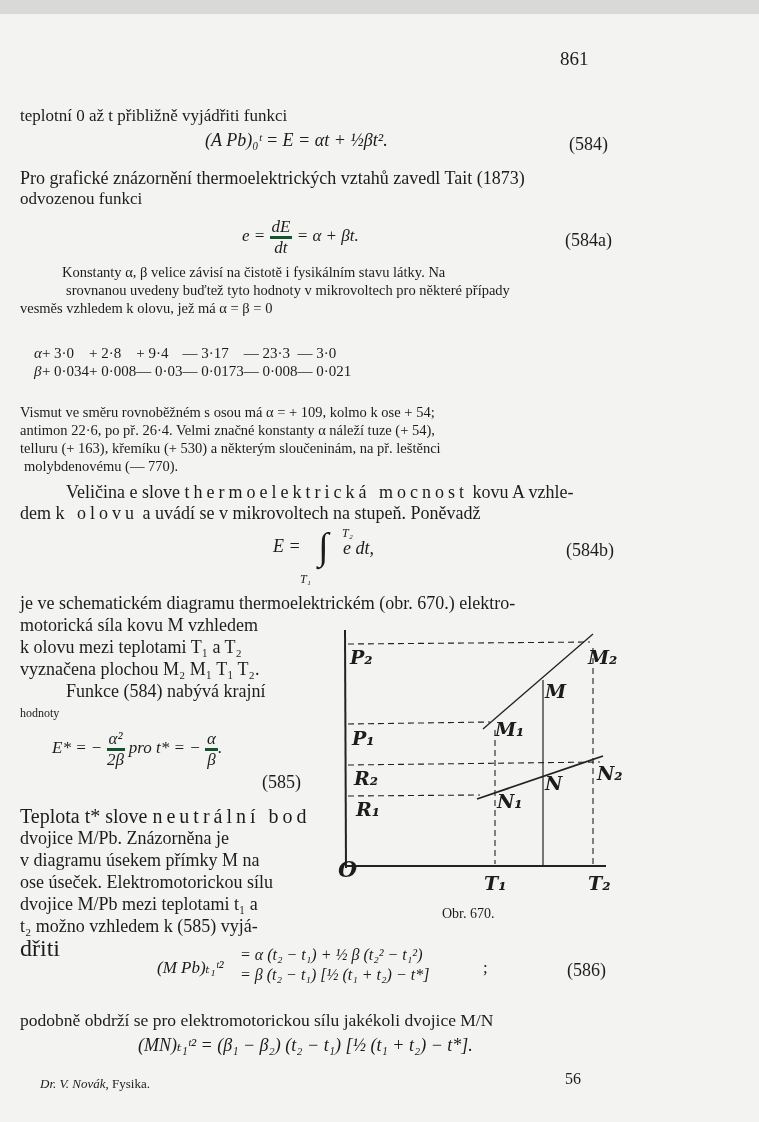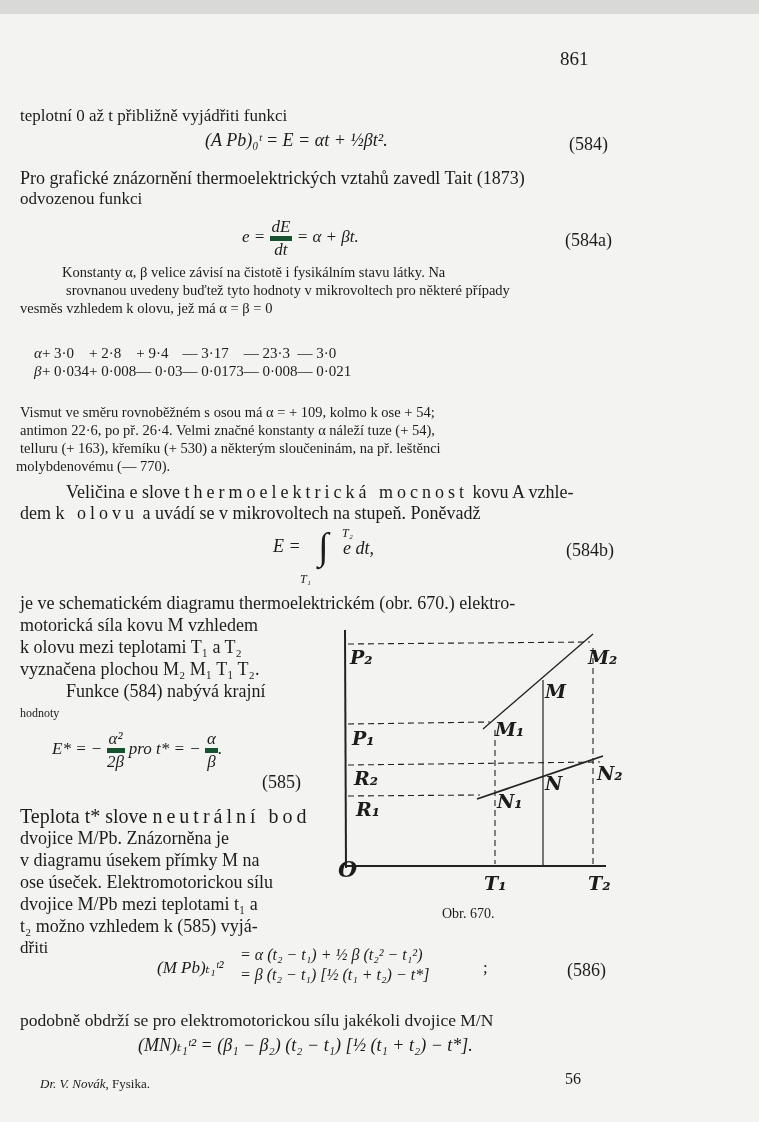--- a/index.html
+++ b/index.html
@@ -10,21 +10,21 @@
     color:#1c1c1c;
   }
   .topband { position:absolute; left:0; top:0; width:759px; height:14px; background:#d9d9d7; }
   .abs { position:absolute; white-space:nowrap; }
   .t { font-size:17px; line-height:20px; }
   .sm { font-size:14.5px; line-height:17px; }
   i, .it { font-style:italic; }
   .sp { letter-spacing:4px; }
   .frac { display:inline-block; vertical-align:middle; text-align:center; }
   .frac span { display:block; line-height:18px; }
-  .frac .num { border-bottom:5px solid #14532d; padding:0 2px; }
+  .frac .num { border-bottom:3px solid #14532d; padding:0 2px; }
   table.kov { position:absolute; left:20px; top:326px; border-collapse:collapse; font-size:15px; }
   table.kov td { padding:0; height:18px; }
   .fig-label { font-style:italic; font-weight:bold; font-size:19px; font-family:"DejaVu Serif",serif; }
 </style>
 </head>
 <body>
 
 <div class="topband"></div>
 
 <div class="abs" style="left:560px;top:48px;font-size:19px;">861</div>
@@ -72,21 +72,21 @@
     <td>— 0·0173</td>
     <td>— 0·008</td>
     <td>— 0·021</td>
   </tr>
 </tbody>
   </table>
 
 <div class="abs sm" style="left:20px;top:404px;">Vismut ve směru rovnoběžném s osou má α = + 109, kolmo k ose + 54;</div>
 <div class="abs sm" style="left:20px;top:422px;">antimon 22·6, po př. 26·4. Velmi značné konstanty α náleží tuze (+ 54),</div>
 <div class="abs sm" style="left:20px;top:440px;">telluru (+ 163), křemíku (+ 530) a některým sloučeninám, na př. leštěnci</div>
-<div class="abs sm" style="left:16px;top:458px;text-align:right;">molybdenovému (— 770).</div>
+<div class="abs sm" style="left:24px;top:458px;text-align:right;">molybdenovému (— 770).</div>
 
 <div class="abs t" style="left:66px;top:482px;font-size:18px;">
   <span>Veličina e slove </span><span class="sp">thermoelektrická mocnost</span><span> kovu A vzhle-</span>
 </div>
 <div class="abs t" style="left:20px;top:503px;font-size:18px;">
   <span>dem </span><span class="sp">k olovu</span><span> a uvádí se v mikrovoltech na stupeň. Poněvadž</span>
 </div>
 
 <div class="abs" style="left:273px;top:536px;font-size:18px;font-style:italic;">E =</div>
 <div class="abs" style="left:318px;top:524px;font-size:38px;font-style:italic;">∫</div>
@@ -117,21 +117,21 @@
 <div class="abs" style="left:262px;top:772px;font-size:18px;">(585)</div>
 
 <div class="abs t" style="left:20px;top:806px;font-size:20px;">
   <span>Teplota t* slove </span><span class="sp">neutrální bod</span>
 </div>
 <div class="abs t" style="left:20px;top:828px;font-size:18px;">dvojice M/Pb. Znázorněna je</div>
 <div class="abs t" style="left:20px;top:850px;font-size:18px;">v diagramu úsekem přímky M na</div>
 <div class="abs t" style="left:20px;top:872px;font-size:18px;">ose úseček. Elektromotorickou sílu</div>
 <div class="abs t" style="left:20px;top:894px;font-size:18px;">dvojice M/Pb mezi teplotami t₁ a</div>
 <div class="abs t" style="left:20px;top:916px;font-size:18px;">t₂ možno vzhledem k (585) vyjá-</div>
-<div class="abs t" style="left:20px;top:938px;font-size:17px;">dřiti</div>
+<div class="abs t" style="left:20px;top:938px;font-size:24px;">dřiti</div>
 
 <svg class="abs" style="left:0;top:0;" width="759" height="1122">
   <g stroke="#222" fill="none">
     <line x1="345" y1="630" x2="346" y2="868" stroke-width="2"></line>
     <line x1="345" y1="866" x2="606" y2="866" stroke-width="2.2"></line>
     <g stroke-dasharray="6,4" stroke-width="1.1">
       <line x1="348" y1="644" x2="590" y2="642"></line>
       <line x1="348" y1="724" x2="490" y2="722"></line>
       <line x1="348" y1="765" x2="600" y2="762"></line>
       <line x1="348" y1="796" x2="480" y2="795"></line>

